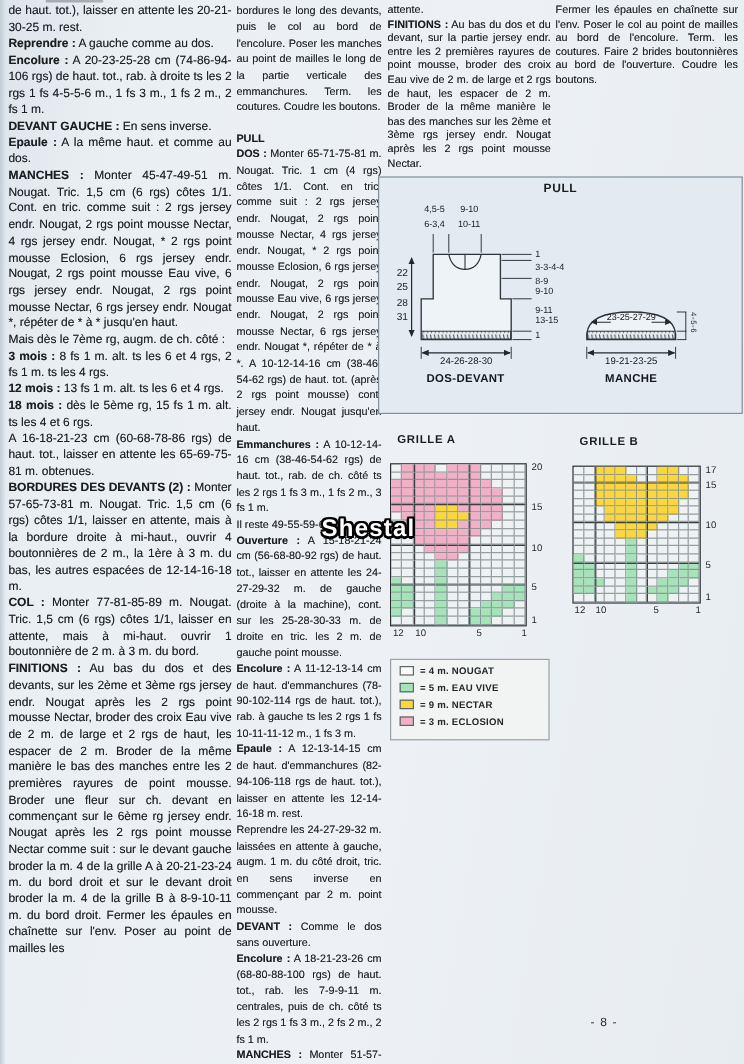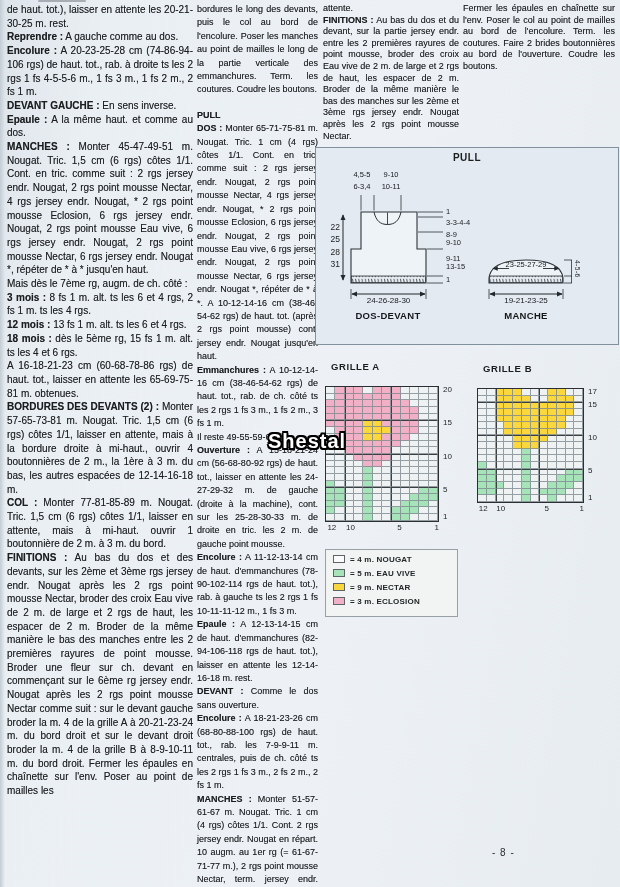--- a/index.html
+++ b/index.html
@@ -75,20 +75,21 @@
   </div>
 <div class="tcol" id="col2">
     <p class="para">bordures le long des devants, puis le col au bord de l'encolure. Poser les manches au point de mailles le long de la partie verticale des emmanchures. Term. les coutures. Coudre les boutons.</p>
     <p class="para gap"><b>PULL</b></p>
     <p class="para"><b>DOS :</b> Monter 65-71-75-81 m. Nougat. Tric. 1 cm (4 rgs) côtes 1/1. Cont. en tric. comme suit : 2 rgs jersey endr. Nougat, 2 rgs point mousse Nectar, 4 rgs jersey endr. Nougat, * 2 rgs point mousse Eclosion, 6 rgs jersey endr. Nougat, 2 rgs point mousse Eau vive, 6 rgs jersey endr. Nougat, 2 rgs point mousse Nectar, 6 rgs jersey endr. Nougat *, répéter de * à *. A 10-12-14-16 cm (38-46-54-62 rgs) de haut. tot. (après 2 rgs point mousse) cont. jersey endr. Nougat jusqu'en haut.</p>
     <p class="para"><b>Emmanchures :</b> A 10-12-14-16 cm (38-46-54-62 rgs) de haut. tot., rab. de ch. côté ts les 2 rgs 1 fs 3 m., 1 fs 2 m., 3 fs 1 m.</p>
     <p class="para">Il reste 49-55-59-65 m.</p>
     <p class="para"><b>Ouverture :</b> A 15-18-21-24 cm (56-68-80-92 rgs) de haut. tot., laisser en attente les 24-27-29-32 m. de gauche (droite à la machine), cont. sur les 25-28-30-33 m. de droite en tric. les 2 m. de gauche point mousse.</p>
     <p class="para"><b>Encolure :</b> A 11-12-13-14 cm de haut. d'emmanchures (78-90-102-114 rgs de haut. tot.), rab. à gauche ts les 2 rgs 1 fs 10-11-11-12 m., 1 fs 3 m.</p>
     <p class="para"><b>Epaule :</b> A 12-13-14-15 cm de haut. d'emmanchures (82-94-106-118 rgs de haut. tot.), laisser en attente les 12-14-16-18 m. rest.</p>
+    <p class="para">Reprendre les 24-27-29-32 m. laissées en attente à gauche, augm. 1 m. du côté droit, tric. en sens inverse en commençant par 2 m. point mousse.</p>
     <p class="para"><b>DEVANT :</b> Comme le dos sans ouverture.</p>
     <p class="para"><b>Encolure :</b> A 18-21-23-26 cm (68-80-88-100 rgs) de haut. tot., rab. les 7-9-9-11 m. centrales, puis de ch. côté ts les 2 rgs 1 fs 3 m., 2 fs 2 m., 2 fs 1 m.</p>
     <p class="para"><b>MANCHES :</b> Monter 51-57-61-67 m. Nougat. Tric. 1 cm (4 rgs) côtes 1/1. Cont. 2 rgs jersey endr. Nougat en répart. 10 augm. au 1er rg (= 61-67-71-77 m.), 2 rgs point mousse Nectar, term. jersey endr. Nougat.</p>
   </div>
 <div class="tcol" id="col3">
     <p class="para">attente.</p>
     <p class="para"><b>FINITIONS :</b> Au bas du dos et du devant, sur la partie jersey endr. entre les 2 premières rayures de point mousse, broder des croix Eau vive de 2 m. de large et 2 rgs de haut, les espacer de 2 m. Broder de la même manière le bas des manches sur les 2ème et 3ème rgs jersey endr. Nougat après les 2 rgs point mousse Nectar.</p>
   </div>
 <div class="tcol" id="col4">
     <p class="para">Fermer les épaules en chaînette sur l'env. Poser le col au point de mailles au bord de l'encolure. Term. les coutures. Faire 2 brides boutonnières au bord de l'ouverture. Coudre les boutons.</p>

